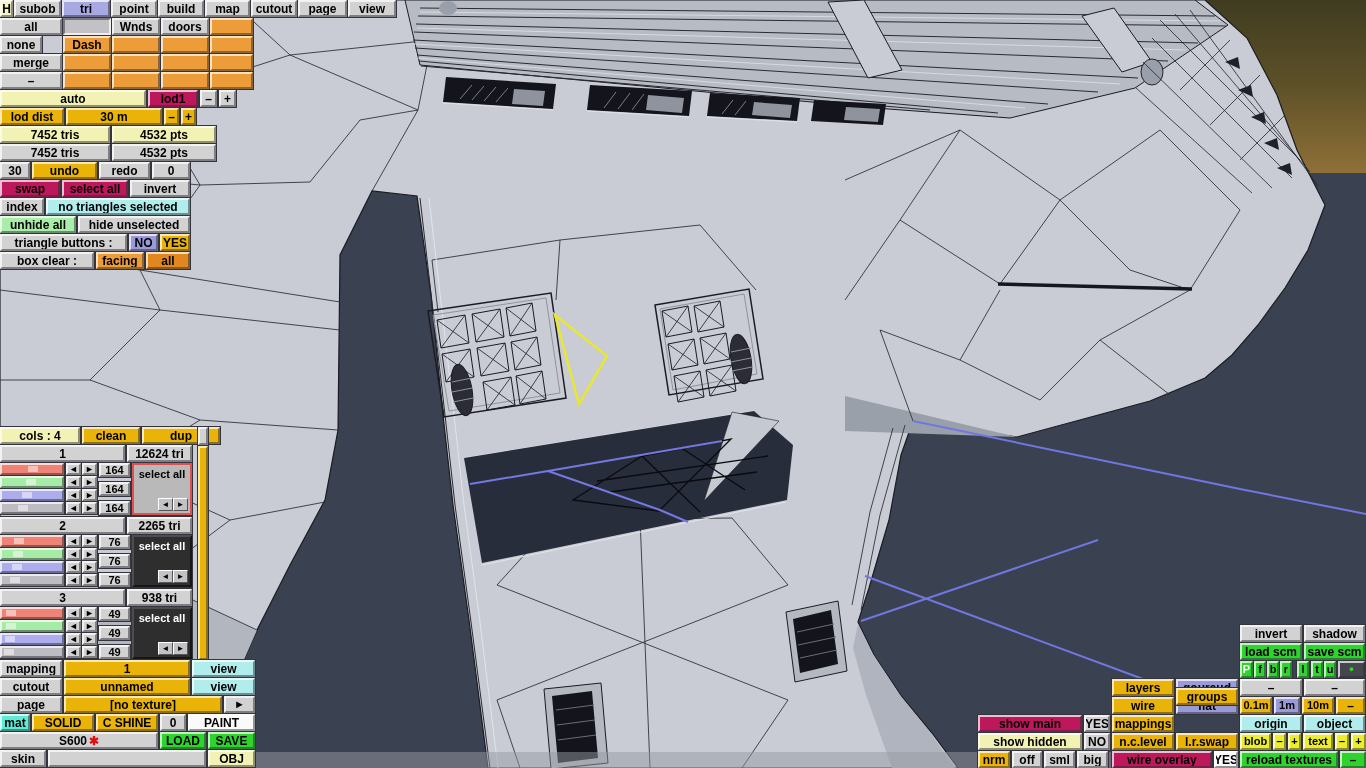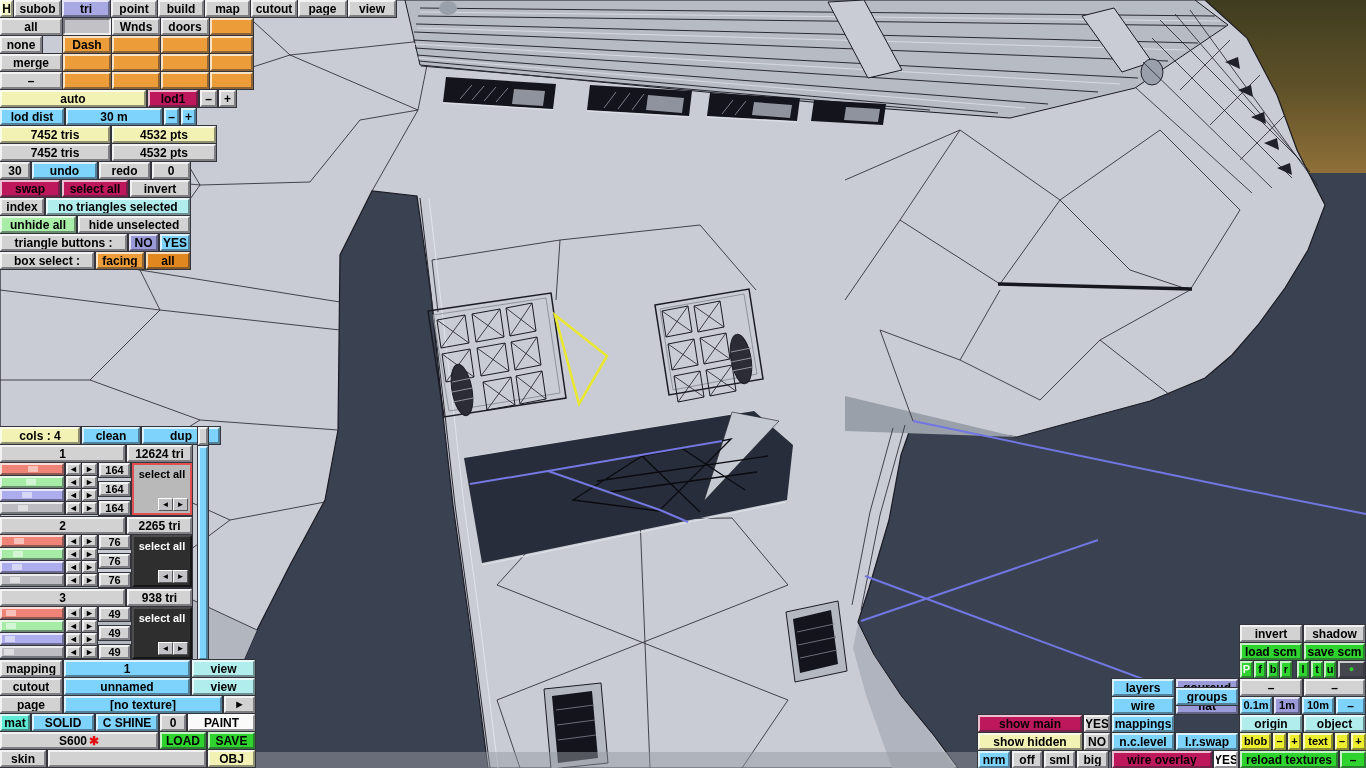--- a/index.html
+++ b/index.html
@@ -6,21 +6,21 @@
   body{width:1366px;height:768px;position:relative;overflow:hidden;background:#3a4150;font-family:"Liberation Sans",sans-serif}
   #vp{position:absolute;left:0;top:0}
   .b{position:absolute;box-sizing:border-box;display:flex;align-items:center;justify-content:center;
      font:bold 12px "Liberation Sans",sans-serif;color:#000;background:#d2d2d2;height:17px;line-height:1;
      border-top:2px solid rgba(255,255,255,.72);border-left:2px solid rgba(255,255,255,.72);
      border-bottom:2px solid rgba(45,45,52,.5);border-right:2px solid rgba(45,45,52,.5);
      outline:1px solid #34343c;white-space:nowrap;overflow:hidden}
   .sm{font-size:11px}.xs{font-size:9px}
   .yel{background:#f2f2b4}.ypale{background:#f4f4c8}.tan{background:#be185d}
   .org{background:#ec9c38}.org2{background:#e0871f}
-  .blu{background:#7dd3fc}.blu2{background:#9a9ad8}.tab-on{background:#a8a8e2}
+  .blu{background:#eab308}.blu2{background:#9a9ad8}.tab-on{background:#a8a8e2}
   .cyn{background:#b2eded}.grn{background:#a9eda9}.bgrn{background:#2ed32e}
   .byel{background:#eded2f}.wht{background:#fafafa}.pressed{background:#5eead4}
   .sunk{background:#c2c2c6;border-top-color:rgba(45,45,52,.5);border-left-color:rgba(45,45,52,.5);
         border-bottom-color:rgba(255,255,255,.72);border-right-color:rgba(255,255,255,.72)}
   .darkbtn{background:#46464e;color:#2ed32e;font-size:9px}
   .red{color:#e01010;margin-left:2px}
   .thumb{position:absolute;top:1px;bottom:1px;width:10px;background:rgba(255,255,255,.5)}
   .selbox{position:absolute;box-sizing:border-box;font:bold 11px "Liberation Sans",sans-serif;outline:1px solid #34343c}
   .selbox .lbl{display:block;text-align:center;margin-top:3px}
   .selarrow{position:absolute;bottom:2px;width:13px;height:11px;display:flex;align-items:center;justify-content:center;
@@ -174,21 +174,21 @@
 <div class="b tan" style="left:0;top:180px;width:60px">swap</div>
 <div class="b tan" style="left:62px;top:180px;width:66px">select all</div>
 <div class="b" style="left:130px;top:180px;width:60px">invert</div>
 <div class="b" style="left:0;top:198px;width:44px">index</div>
 <div class="b cyn" style="left:46px;top:198px;width:144px">no triangles selected</div>
 <div class="b grn" style="left:0;top:216px;width:76px">unhide all</div>
 <div class="b" style="left:78px;top:216px;width:112px">hide unselected</div>
 <div class="b" style="left:0;top:234px;width:127px">triangle buttons :</div>
 <div class="b blu2" style="left:129px;top:234px;width:29px">NO</div>
 <div class="b blu" style="left:160px;top:234px;width:30px">YES</div>
-<div class="b" style="left:0;top:252px;width:94px">box select :</div>
+<div class="b" style="left:0;top:252px;width:94px">box clear :</div>
 <div class="b org" style="left:96px;top:252px;width:48px">facing</div>
 <div class="b org2" style="left:146px;top:252px;width:44px">all</div>
 
 <div class="b yel" style="left:0;top:427px;width:80px">cols : 4</div>
 <div class="b blu" style="left:82px;top:427px;width:58px">clean</div>
 <div class="b blu" style="left:142px;top:427px;width:78px">dup</div>
 <div class="b" style="left:198px;top:427px;width:10px;height:18px"></div>
 <div class="b blu" style="left:198px;top:446px;width:10px;height:214px"></div>
 
 <div class="b" style="left:0;top:445px;width:125px">1</div>

